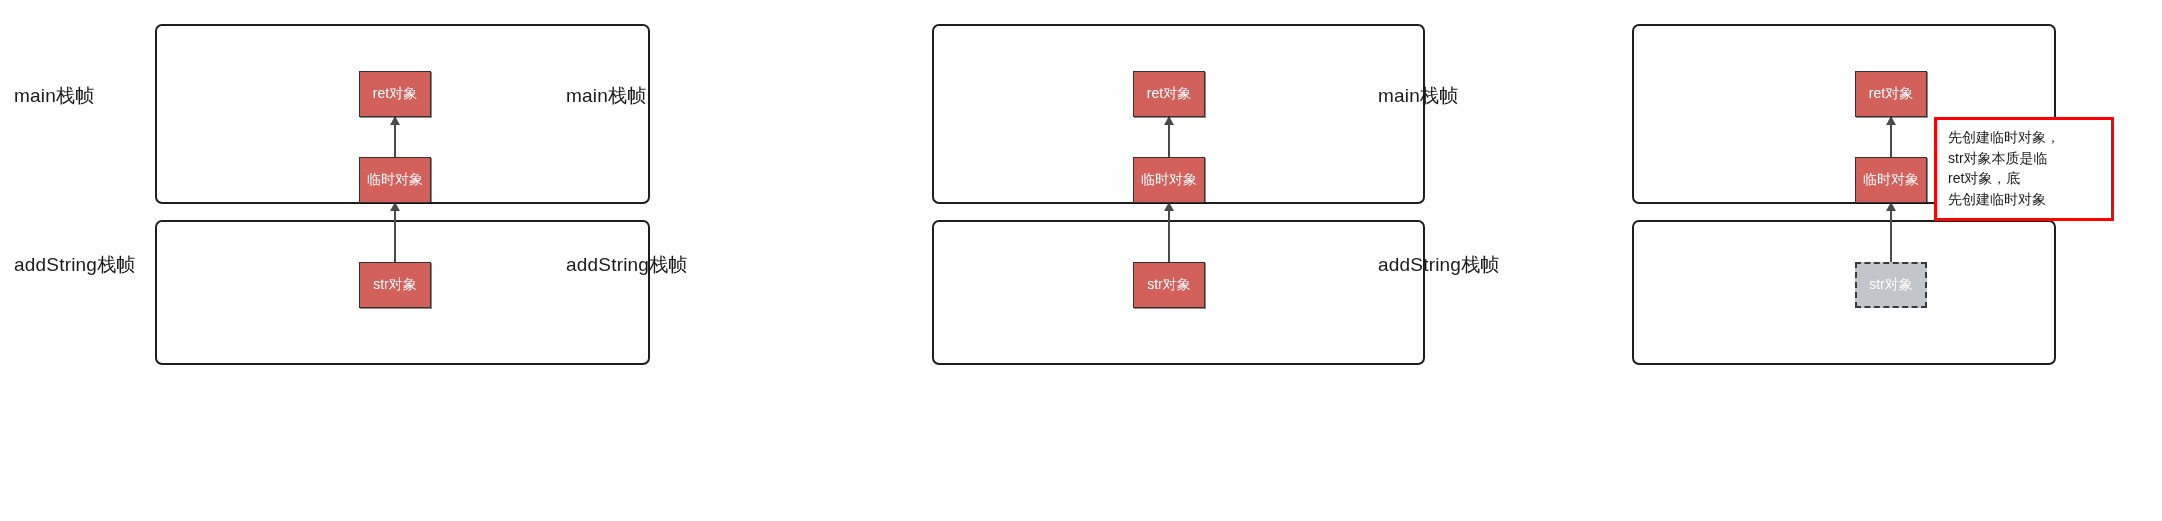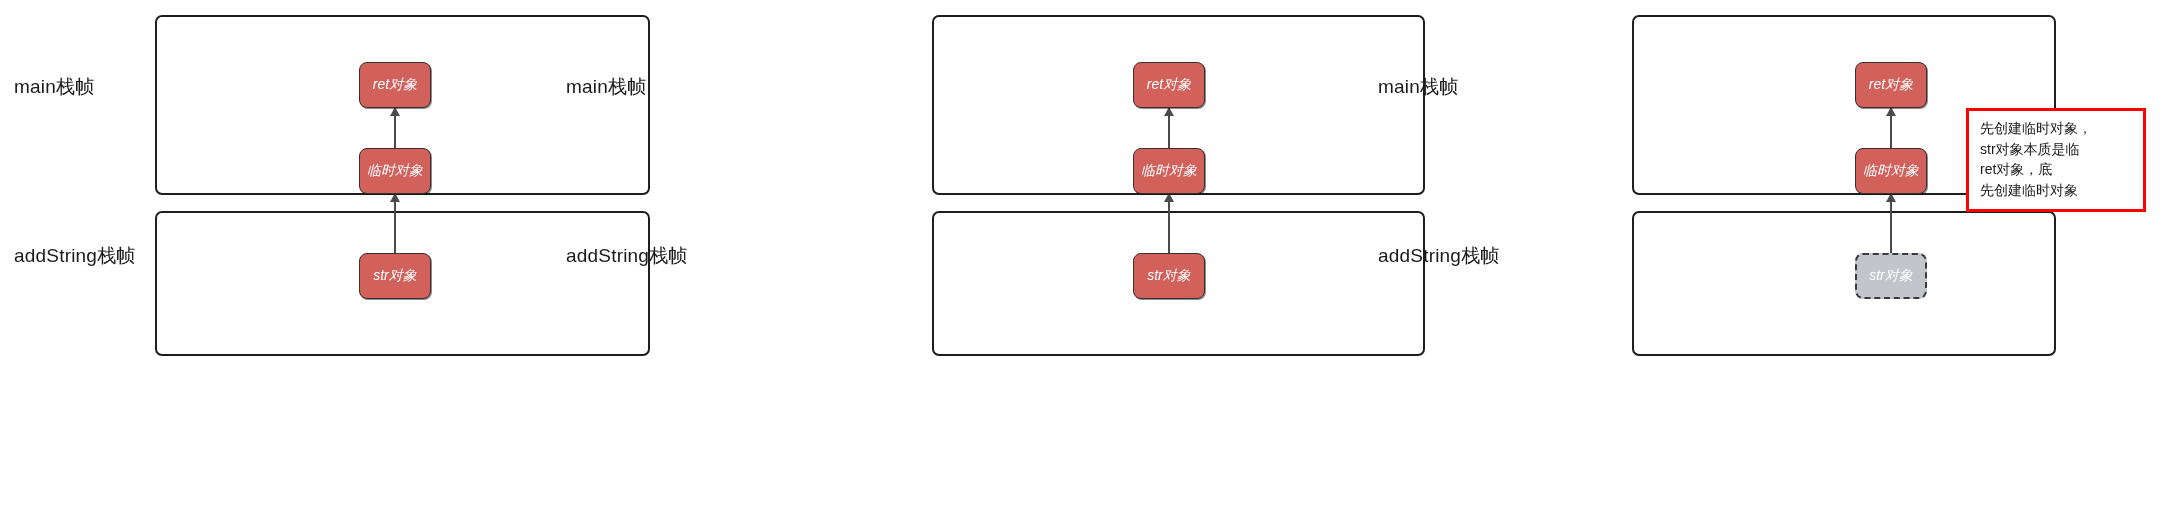--- a/index.html
+++ b/index.html
@@ -14,21 +14,21 @@
     position: relative;
     width: 2162px;
     height: 521px;
     background: #ffffff;
     overflow: hidden;
   }
 
   
   .panel {
     position: absolute;
-    top: 3px;
+    top: 12px;
     height: 410px;
     padding-left: 40px;
   }
 
   
   .frame-label {
     position: absolute;
     font-size: 19px;
     color: #1a1a1a;
     white-space: nowrap;
@@ -48,29 +48,28 @@
   }
   .frame-box.main-box { top: 12px;  height: 180px; }
   .frame-box.add-box  { top: 208px; height: 145px; }
 
   
   .obj-box {
     position: absolute;
     box-sizing: border-box;
     width: 72px;
     height: 46px;
-    border-radius: 8px;
+    border-radius: 0;
     display: flex;
     align-items: center;
     justify-content: center;
     font-size: 14px;
     color: #ffffff;
     white-space: nowrap;
     z-index: 4;
-    font-style: italic;
   }
   .obj-box.red {
     background: #d2605b;
     border: 1.5px solid #36302f;
     box-shadow: 1px 1px 0 rgba(0,0,0,.45);
   }
   .obj-box.ghost {
     background: #c2c5c9;
     border: 2px dashed #3a3a3a;
     color: #ffffff;
@@ -178,21 +177,21 @@
     <div class="arrow arrow-tmp-ret" style="left:440px;"></div>
 
     <div class="arrow arrow-str-tmp" style="left:440px;"></div>
 
     <div class="obj-box red obj-ret" style="left:405px;">ret对象</div>
 
     <div class="obj-box red obj-tmp" style="left:405px;">临时对象</div>
 
     <div class="obj-box ghost obj-str" style="left:405px;">str对象</div>
 
-    <div class="callout" style="left:484px; top:105px; width:180px;margin-left:32px;">
+    <div class="callout" style="left:484px; top:105px; width:180px;">
       <div>先创建临时对象，</div>
       <div>str对象本质是临</div>
       <div>ret对象，底</div>
       <div>先创建临时对象</div>
     </div>
   </div>
 
 </div>
 
 </body></html>

